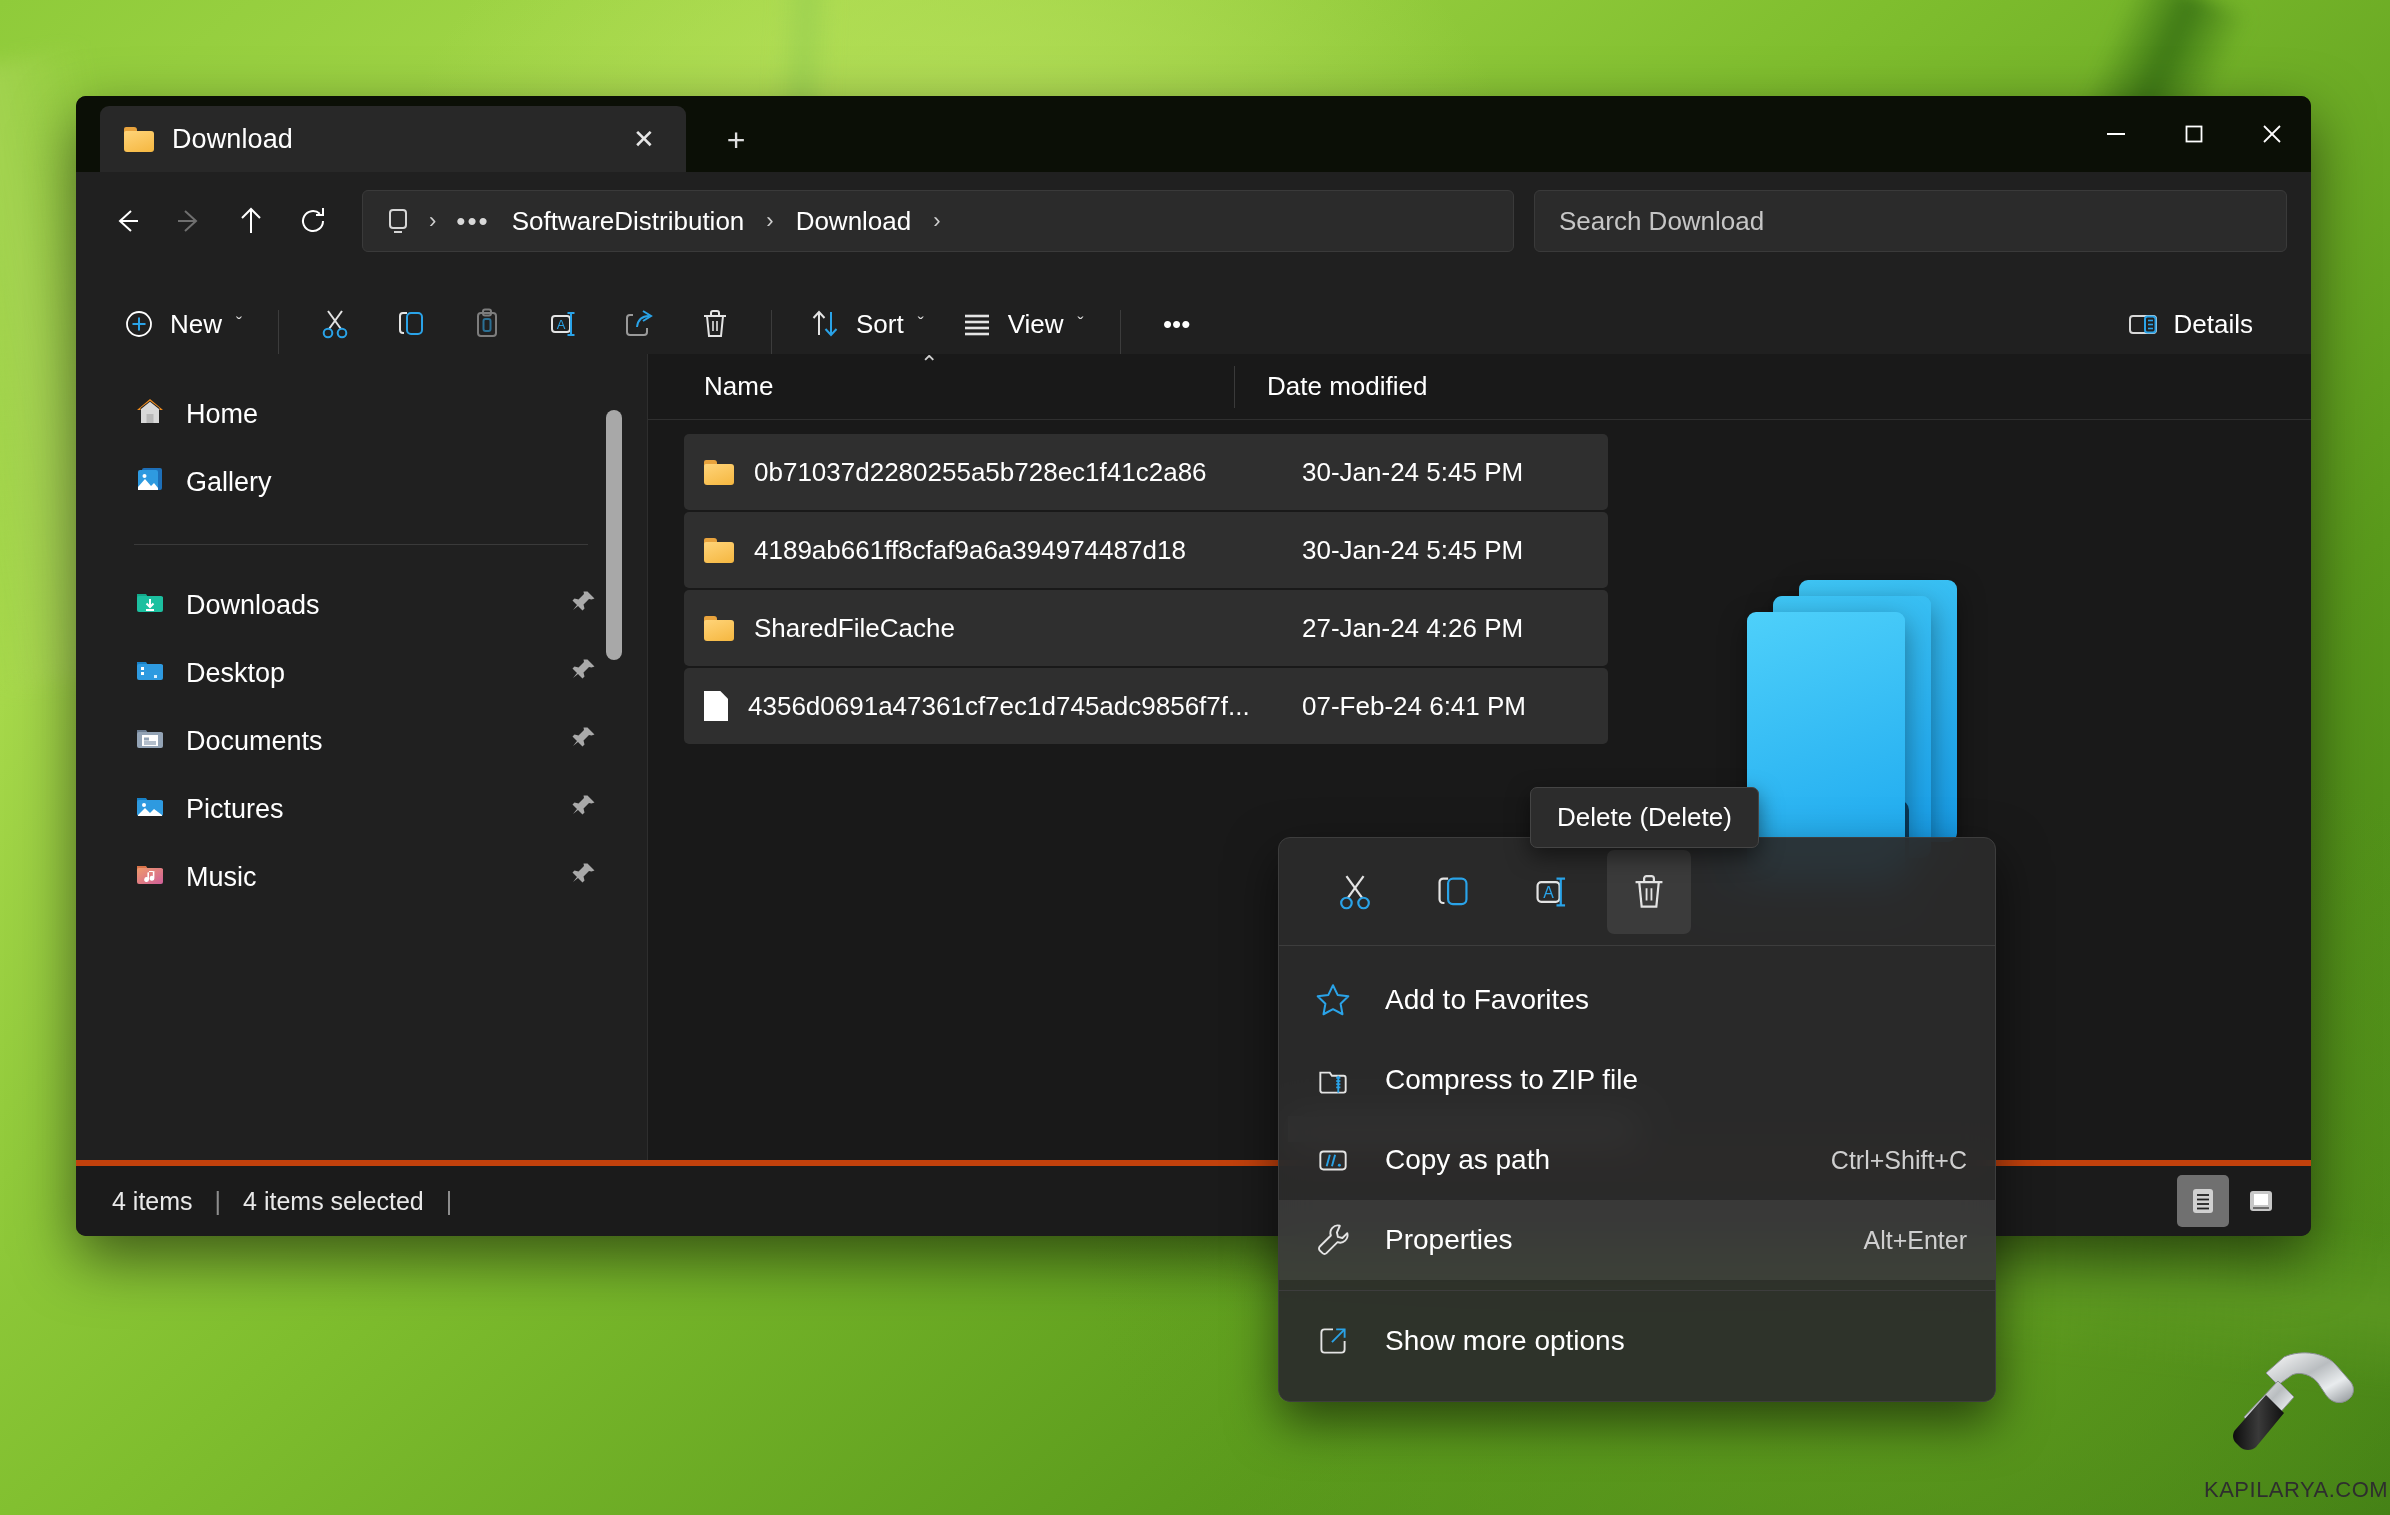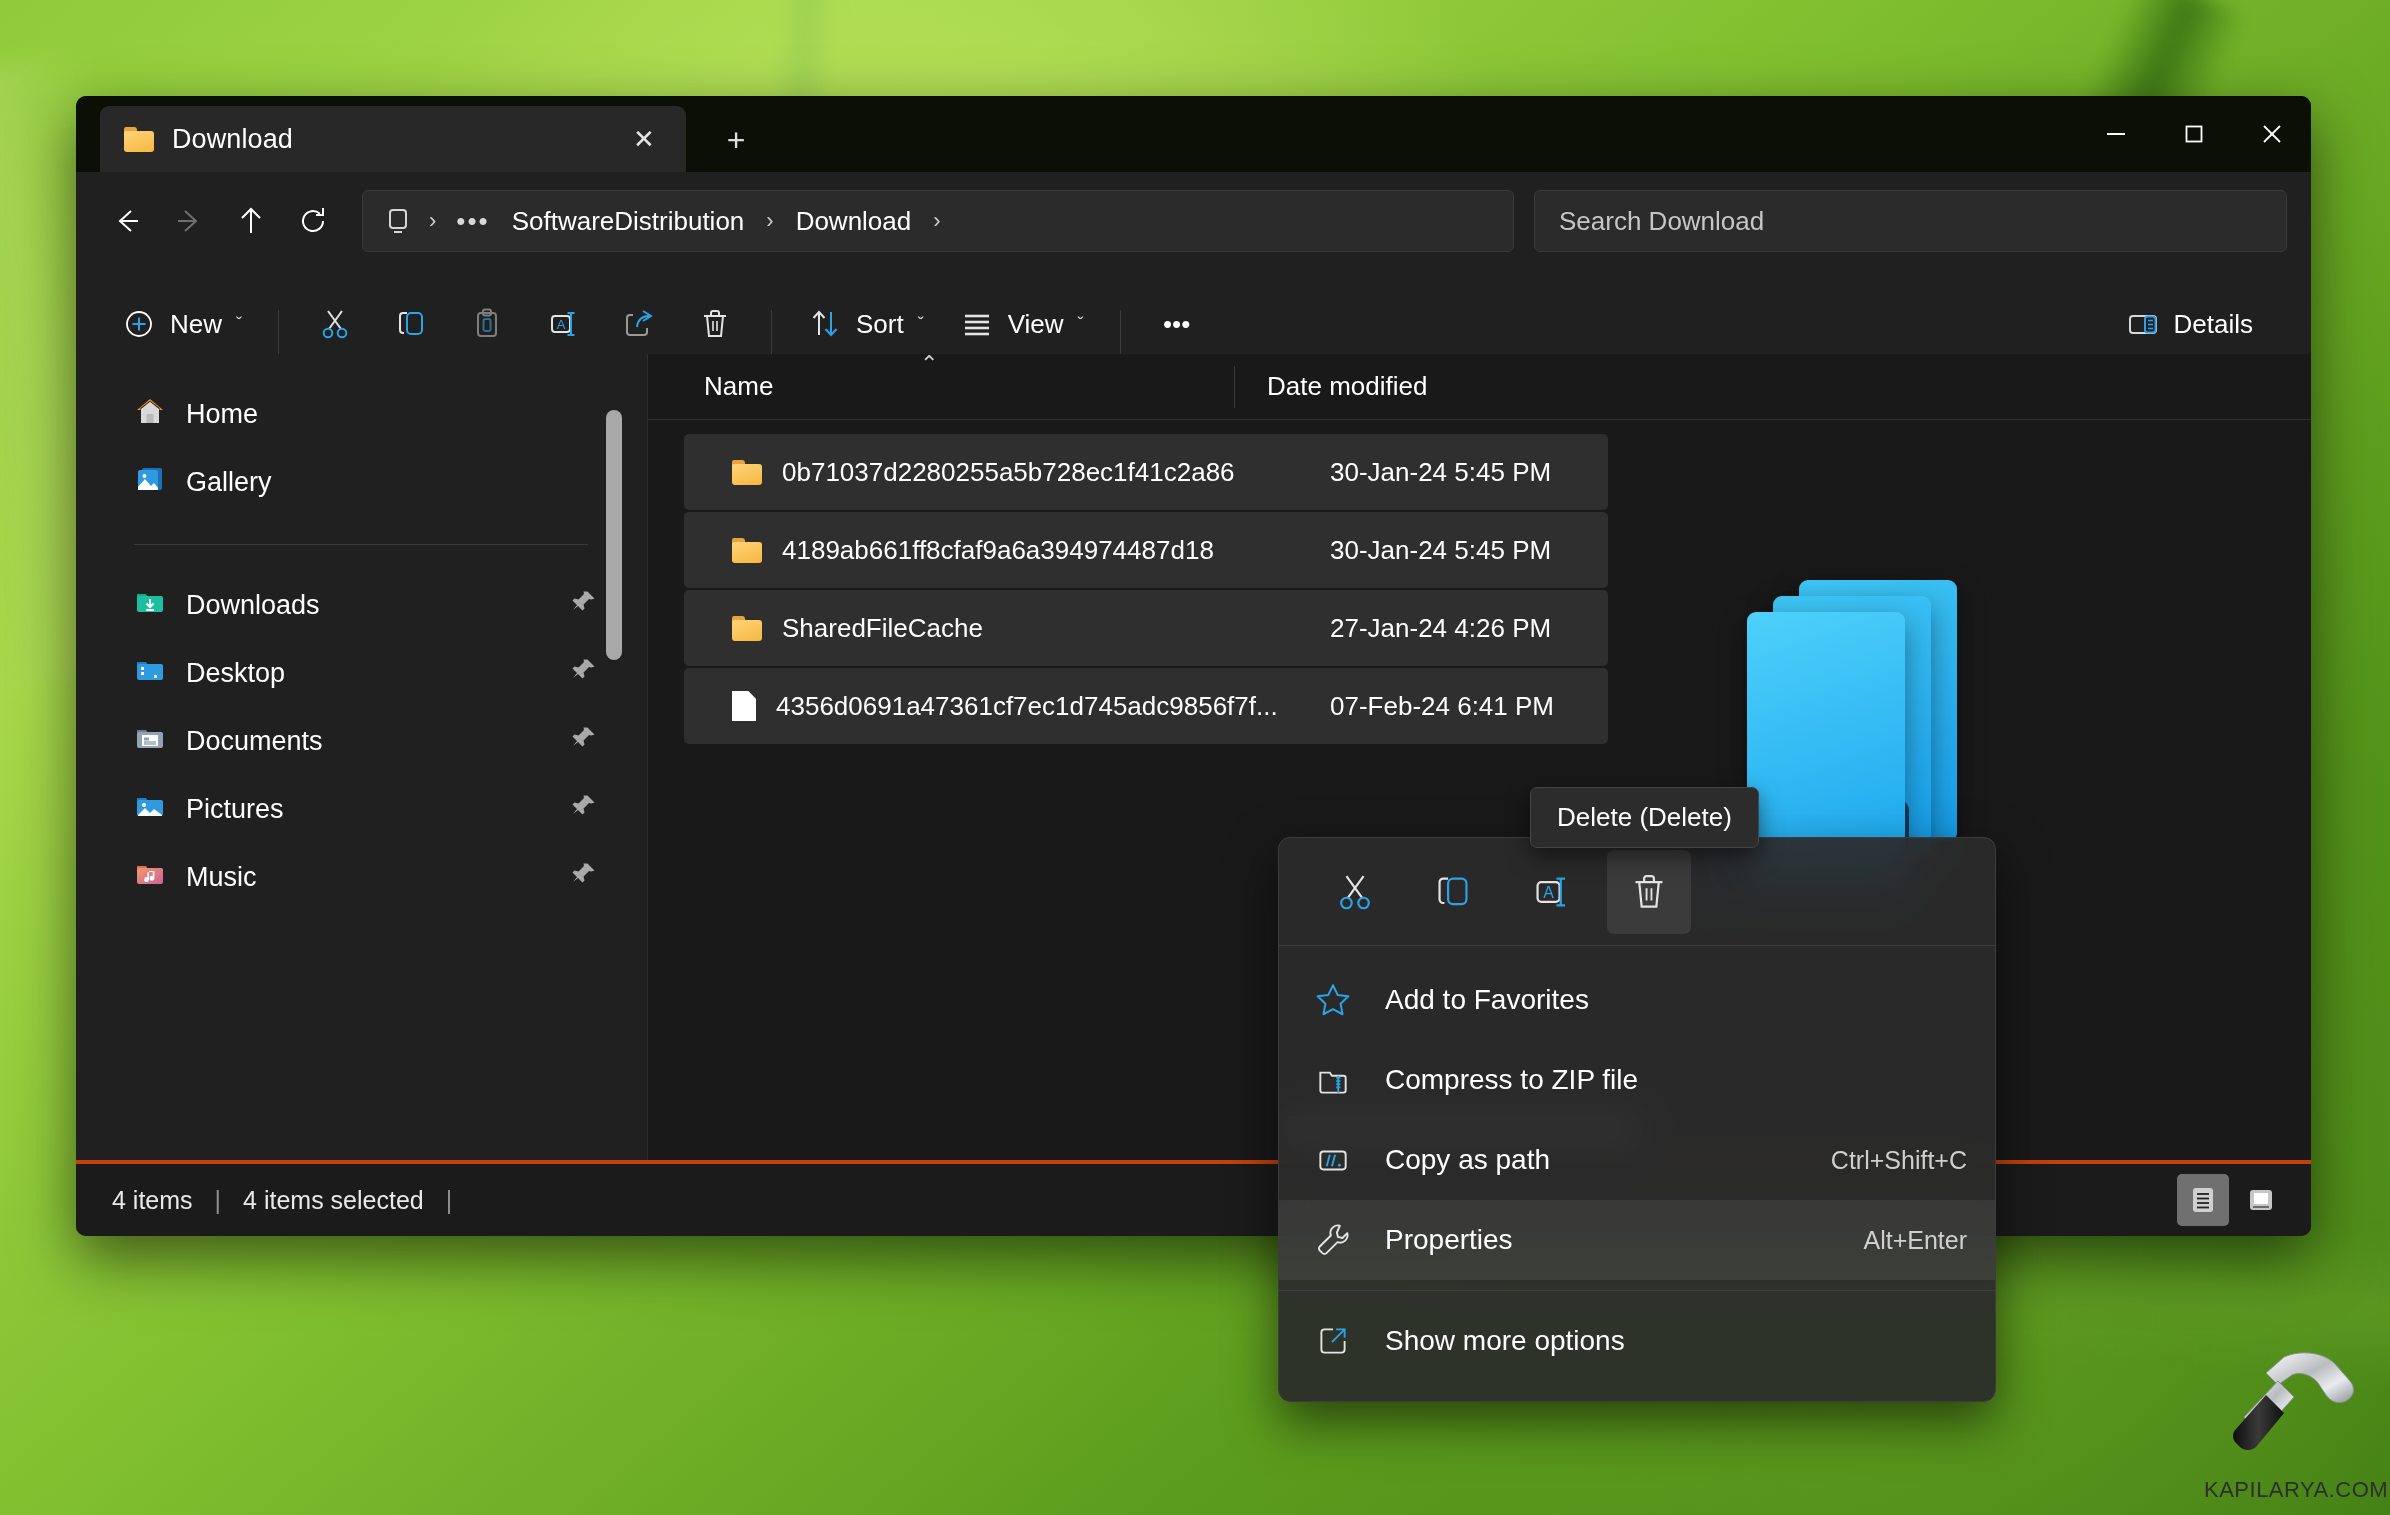--- a/index.html
+++ b/index.html
@@ -174,21 +174,21 @@
   }
   .col-name { width: 586px; padding-left: 56px; color: #ffffff; font-size: 26px; position: relative; }
   .sort-caret {
     position: absolute; left: 272px; top: -20px; color: #cfcfcf; font-size: 22px;
   }
   .colsep { width: 1px; height: 42px; background: #3a3a3a; }
   .col-date { padding-left: 32px; color: #ffffff; font-size: 26px; }
   .row {
     height: 76px; margin: 0 0 2px 36px; width: 924px;
     display: flex; align-items: center;
-    background: #2f2f2f; border-radius: 5px; padding-left: 28px;
+    background: #2f2f2f; border-radius: 5px;
   }
   .row .fname { flex: 0 0 auto; width: 586px; display: flex; align-items: center; gap: 20px;
                 padding-left: 20px; color: #ffffff; font-size: 26px; white-space: nowrap; }
   .row .fdate { color: #ffffff; font-size: 26px; padding-left: 32px; }
   .folder-ico { width: 30px; height: 25px; position: relative; flex: 0 0 auto; }
   .folder-ico::before {
     content: ""; position: absolute; left: 0; top: 0; width: 13px; height: 6px;
     background: #e8a33d; border-radius: 2px 3px 0 0;
   }
   .folder-ico::after {
@@ -217,21 +217,21 @@
   .ghost .c1 { left: 0;   top: 32px; width: 158px; height: 268px;
                background: linear-gradient(160deg, #4ed0fa 0%, #1aa6ee 100%); }
   .ghost .shade { position: absolute; left: -48px; top: 220px; width: 210px; height: 110px;
                   background: linear-gradient(180deg, rgba(10,60,95,.95), rgba(8,45,75,.85));
                   border-radius: 10px; }
 
   
   .statusbar {
     height: 76px; background: #1b1b1b;
     display: flex; align-items: center; padding: 0 24px 0 36px;
-    gap: 0; border-top: 4px solid #c2410c;
+    gap: 0; border-top: 6px solid #c2410c;
   }
   .status-text { color: #e9e9e9; font-size: 25px; }
   .status-div { color: #8d8d8d; font-size: 25px; padding: 0 22px; }
   .viewtoggle { margin-left: auto; display: flex; align-items: center; gap: 6px; }
   .vbtn { width: 52px; height: 52px; border-radius: 5px; display: flex; align-items: center; justify-content: center; }
   .vbtn.active { background: #707070; }
 
   
   .ctxmenu {
     position: absolute; left: 1278px; top: 837px;

